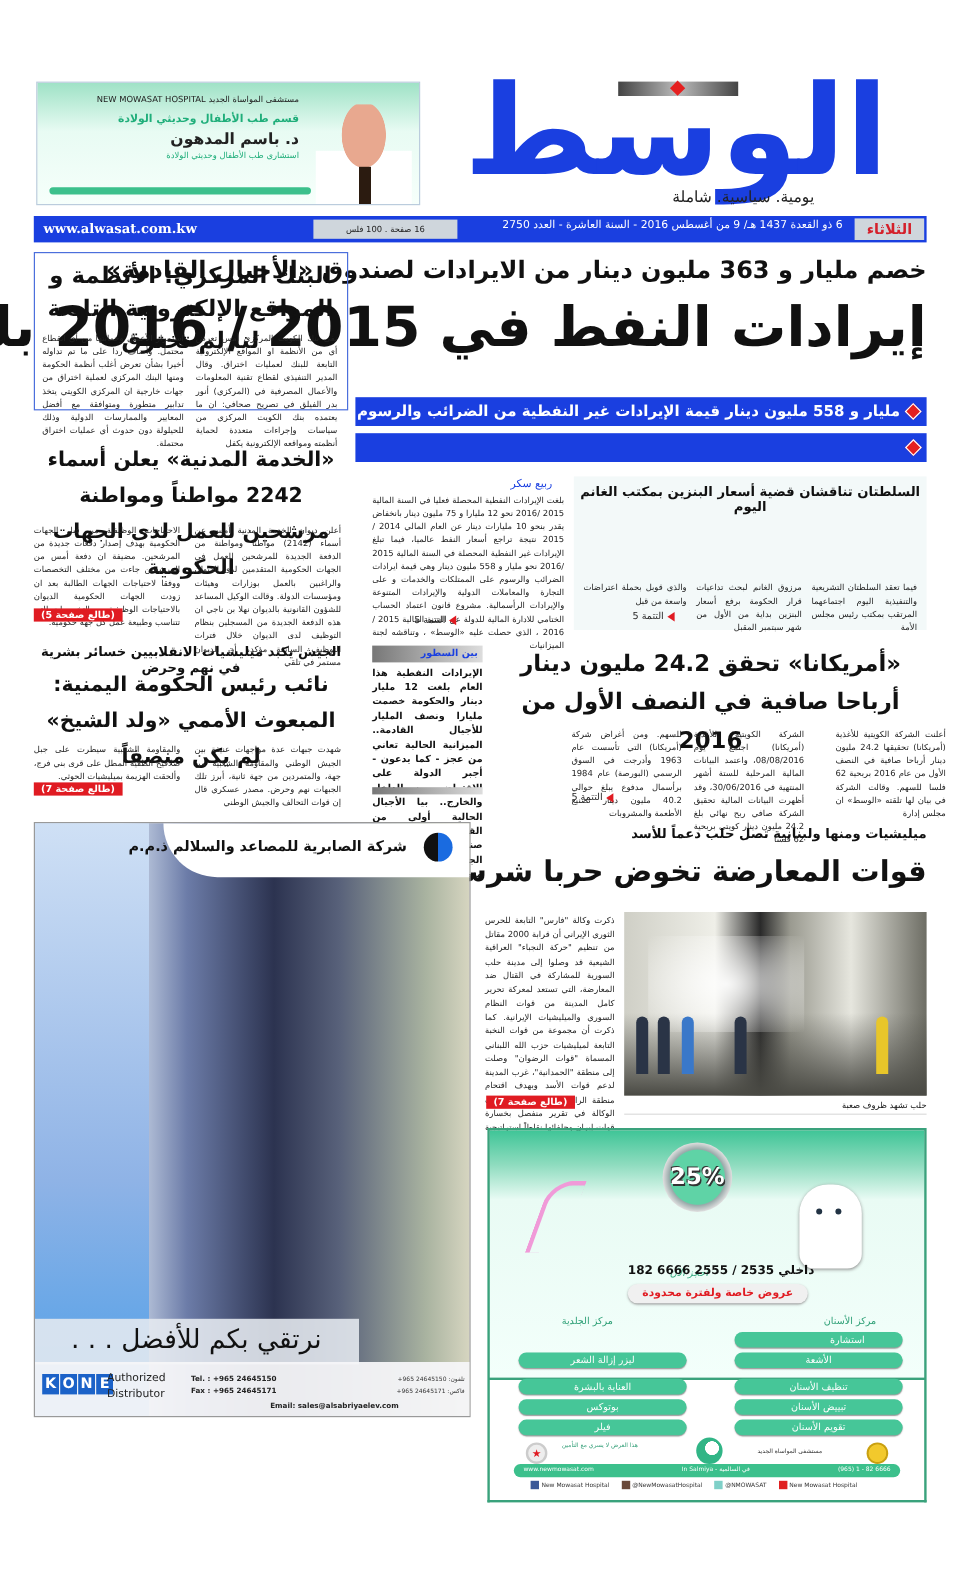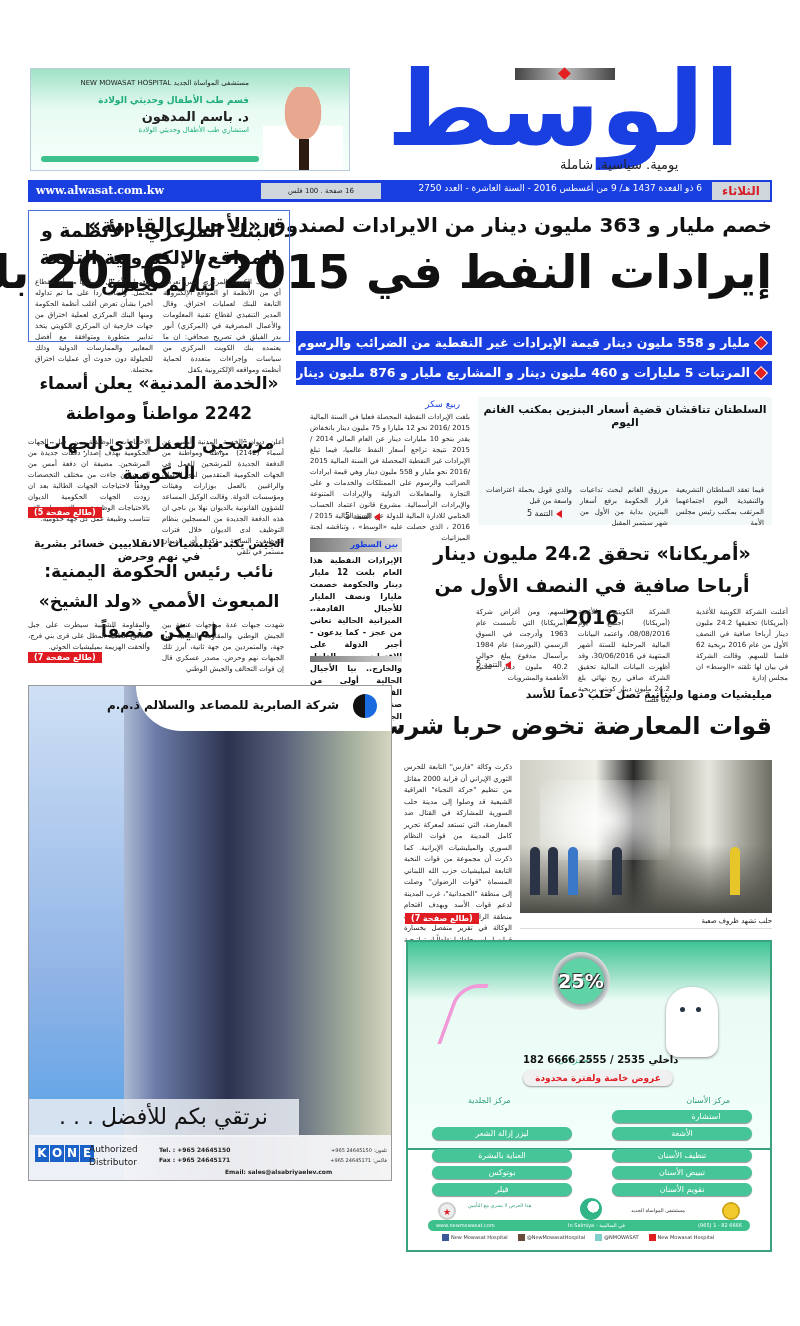--- a/index.html
+++ b/index.html
@@ -143,21 +143,20 @@
 </div>
 
 <div class="abs kicker">خصم مليار و 363 مليون دينار من الايرادات لصندوق «الأجيال القادمة»</div>
 <div class="abs main-head">إيرادات النفط في 2015 / 2016 بلغت 12 مليار دينار</div>
 <div class="abs blue-strip" style="top:331px;">
   <span class="dia"></span>
   <span>مليار و 558 مليون دينار قيمة الإيرادات غير النفطية من الضرائب والرسوم على الممتلكات والخدمات</span>
 </div>
 <div class="abs blue-strip" style="top:361px;">
   <span class="dia"></span>
-  <span>المرتبات 5 مليارات و 460 مليون دينار و المشاريع مليار و 876 مليون دينار</span>
 </div>
 <div class="abs byline" style="right:340px; top:399px;">ربيع سكر</div>
 <div class="abs col-text" style="left:310px; top:412px; width:160px;">بلغت الإيرادات النفطية المحصلة فعليا في السنة المالية 2015 /2016 نحو 12 مليارا و 75 مليون دينار بانخفاض يقدر بنحو 10 مليارات دينار عن العام المالي 2014 / 2015 نتيجة تراجع أسعار النفط عالميا، فيما تبلغ الإيرادات غير النفطية المحصلة في السنة المالية 2015 /2016 نحو مليار و 558 مليون دينار وهي قيمة ايرادات الضرائب والرسوم على الممتلكات والخدمات و على التجارة والمعاملات الدولية والإيرادات المتنوعة والإيرادات الرأسمالية. مشروع قانون اعتماد الحساب الختامي للادارة المالية للدولة عن السنة المالية 2015 / 2016 ، الذي حصلت عليه «الوسط» ، وتناقشه لجنة الميزانيات</div>
 <div class="abs cont-marker" style="left:345px; top:512px;"><span class="tri"></span><span>التتمة 5</span></div>
 
 <div class="abs cb-box">
   <div class="abs cb-title">البنك المركزي: الأنظمة و المواقع الإلكترونية التابعة لنا لم تخترق</div>
   <div class="abs col-text" style="right:8px; top:66px; width:118px;">نفى بنك الكويت المركزي أمس تعرض أي من الأنظمة او المواقع الإلكترونية التابعة للبنك لعمليات اختراق. وقال المدير التنفيذي لقطاع تقنية المعلومات والأعمال المصرفية في (المركزي) أنور بدر الفيلق في تصريح صحافي: ان ما يعتمده بنك الكويت المركزي من سياسات وإجراءات متعددة لحماية أنظمته ومواقعه الإلكترونية يكفل</div>
   <div class="abs col-text" style="right:136px; top:66px; width:118px;">استمرار الأعمال وحمايتها من أي انقطاع محتمل. وأضاف ردا على ما تم تداوله أخيرا بشأن تعرض أغلب أنظمة الحكومة ومنها البنك المركزي لعملية اختراق من جهات خارجية ان المركزي الكويتي يتخذ تدابير متطورة ومتوافقة مع أفضل المعايير والممارسات الدولية وذلك للحيلولة دون حدوث أي عمليات اختراق محتملة.</div>
 </div>

